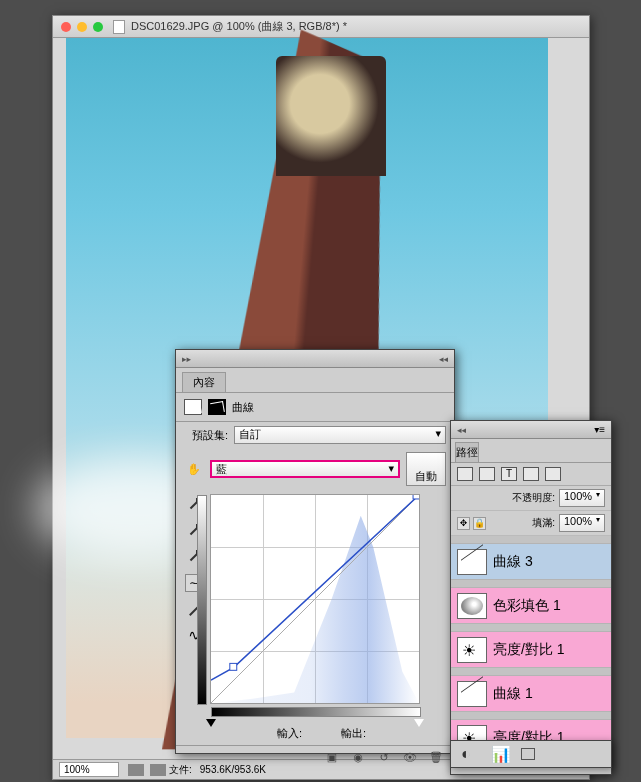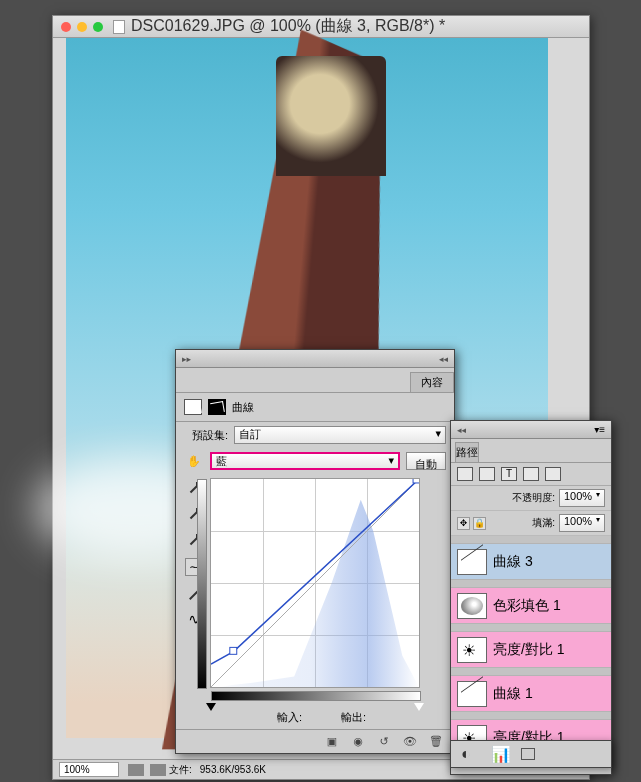--- a/index.html
+++ b/index.html
@@ -1,48 +1,48 @@
 <!DOCTYPE html>
 <html><head>
 <meta charset="utf-8">
 <style>
 * { margin: 0; padding: 0; box-sizing: border-box; font-family: Arial, "PingFang SC", sans-serif; }
 body { background: #4d4d4d; width: 641px; height: 782px; position: relative; overflow: hidden; }
 
 .window { position: absolute; top: 15px; left: 52px; width: 538px; height: 765px; background: #d9d9d9; border: 1px solid #888; box-shadow: 2px 2px 10px rgba(0,0,0,0.5); }
-.titlebar { height: 22px; background: linear-gradient(#e4e4e4, #cfcfcf); border-bottom: 1px solid #999; display: flex; align-items: center; padding: 0 8px; font-size: 16px; color: #333; }
+.titlebar { height: 22px; background: linear-gradient(#e4e4e4, #cfcfcf); border-bottom: 1px solid #999; display: flex; align-items: center; padding: 0 8px; font-size: 11px; color: #333; }
 .traffic { display: flex; gap: 6px; margin-right: 10px; }
 .tl { width: 10px; height: 10px; border-radius: 50%; }
 .tl.r { background: #ff5f56; } .tl.y { background: #ffbd2e; } .tl.g { background: #27c93f; }
 .doc-icon { width: 12px; height: 14px; background: #fff; border: 1px solid #999; margin-right: 6px; }
 
 .canvas { position: absolute; top: 22px; left: 13px; width: 482px; height: 700px; background: linear-gradient(180deg, #4fb5d0 0%, #6fc8e2 25%, #a5daea 55%, #dbe5e0 75%, #e8d4c2 95%); }
 .tower { position: absolute; left: 130px; top: -15px; width: 210px; height: 720px; background: linear-gradient(90deg, #8a4a3a 45%, #5a2e28 50%, #5a2e28 100%); transform: perspective(700px) rotateX(2deg) skewX(-5deg); clip-path: polygon(35% 0, 75% 5%, 100% 100%, 0 100%); }
 .tower-top { position: absolute; left: 210px; top: 18px; width: 110px; height: 120px; background: radial-gradient(circle at 40% 40%, #d8c9a0 30%, #3a2a25 60%); border-radius: 6px 6px 0 0; }
 .cloud { position: absolute; left: -30px; top: 420px; width: 200px; height: 100px; background: rgba(255,255,255,0.7); border-radius: 50%; filter: blur(20px); }
 
 .statusbar { position: absolute; bottom: 0; left: 0; right: 0; height: 20px; background: #d4d4d4; border-top: 1px solid #999; display: flex; align-items: center; font-size: 10px; }
 .zoom-box { width: 60px; background: #fff; border: 1px solid #999; padding: 1px 4px; margin: 0 6px; }
 .stat-icon { width: 16px; height: 12px; background: #888; margin: 0 3px; }
 
 .panel { position: absolute; background: #cfcfcf; border: 1px solid #444; box-shadow: 2px 2px 10px rgba(0,0,0,0.6); font-size: 11px; }
 .panel-hdr { height: 18px; background: linear-gradient(#dedede,#bfbfbf); border-bottom: 1px solid #888; display: flex; align-items: center; padding: 0 6px; justify-content: space-between; }
 .collapse-btn { font-size: 9px; color: #555; }
 
 .props-panel { top: 349px; left: 175px; width: 280px; height: 405px; }
-.props-tab { display: flex; gap: 6px; padding: 4px 0 0 6px; justify-content: flex-end; }
+.props-tab { display: flex; gap: 6px; padding: 4px 0 0 6px; }
 .tab-active { background: #c0c0c0; border: 1px solid #999; border-bottom: none; padding: 2px 10px; font-size: 11px; }
 .adj-header { display: flex; align-items: center; gap: 6px; padding: 6px 8px; border-top: 1px solid #999; border-bottom: 1px solid #999; }
 .adj-icon { width: 18px; height: 16px; background: #000; position: relative; }
 .adj-icon::before { content: ""; position: absolute; left: 3px; top: 3px; width: 12px; height: 10px; border: 1px solid #fff; border-bottom: none; border-left: none; transform: rotate(-10deg); }
 .row { display: flex; align-items: center; gap: 6px; padding: 4px 8px; }
 .label { width: 44px; text-align: right; }
 select, .combo { flex: 1; height: 18px; border: 1px solid #8a8a8a; background: linear-gradient(#fff,#e7e7e7); font-size: 11px; padding: 0 4px; }
 .highlight { border: 2px solid #e6007e !important; }
-.btn { height: 18px; padding: 4px 8px; border: 1px solid #8a8a8a; background: linear-gradient(#fff,#e2e2e2); font-size: 11px; }
+.btn { height: 18px; padding: 16px 8px; border: 1px solid #8a8a8a; background: linear-gradient(#fff,#e2e2e2); font-size: 11px; }
 
 .curve-area { display: flex; padding: 4px 8px 2px 8px; gap: 6px; }
 .tool-col { display: flex; flex-direction: column; gap: 8px; width: 20px; align-items: center; padding-top: 2px; }
 .tool-btn { width: 18px; height: 18px; display: flex; align-items: center; justify-content: center; }
 .tool-btn.active { background: #d9d9d9; border: 1px solid #888; }
 .graph { position: relative; width: 210px; height: 210px; background: #fff; border: 1px solid #999; }
 .grid-line { position: absolute; background: #ccc; }
 .grid-v1 { left: 25%; top: 0; bottom: 0; width: 1px; } .grid-v2 { left: 50%; top: 0; bottom: 0; width: 1px; } .grid-v3 { left: 75%; top: 0; bottom: 0; width: 1px; }
 .grid-h1 { top: 25%; left: 0; right: 0; height: 1px; } .grid-h2 { top: 50%; left: 0; right: 0; height: 1px; } .grid-h3 { top: 75%; left: 0; right: 0; height: 1px; }
 .histo { position: absolute; bottom: 0; left: 0; right: 0; height: 100%; background: linear-gradient(90deg, transparent 0%, rgba(140,170,230,0.15) 20%, rgba(140,170,230,0.2) 48%, rgba(140,170,230,0.45) 64%, rgba(140,170,230,0.6) 76%, rgba(140,170,230,0.3) 88%, transparent 100%); clip-path: polygon(0 100%, 5% 100%, 10% 99%, 20% 98%, 40% 95%, 50% 70%, 58% 50%, 65% 30%, 72% 10%, 78% 25%, 85% 55%, 92% 85%, 100% 100%); }

